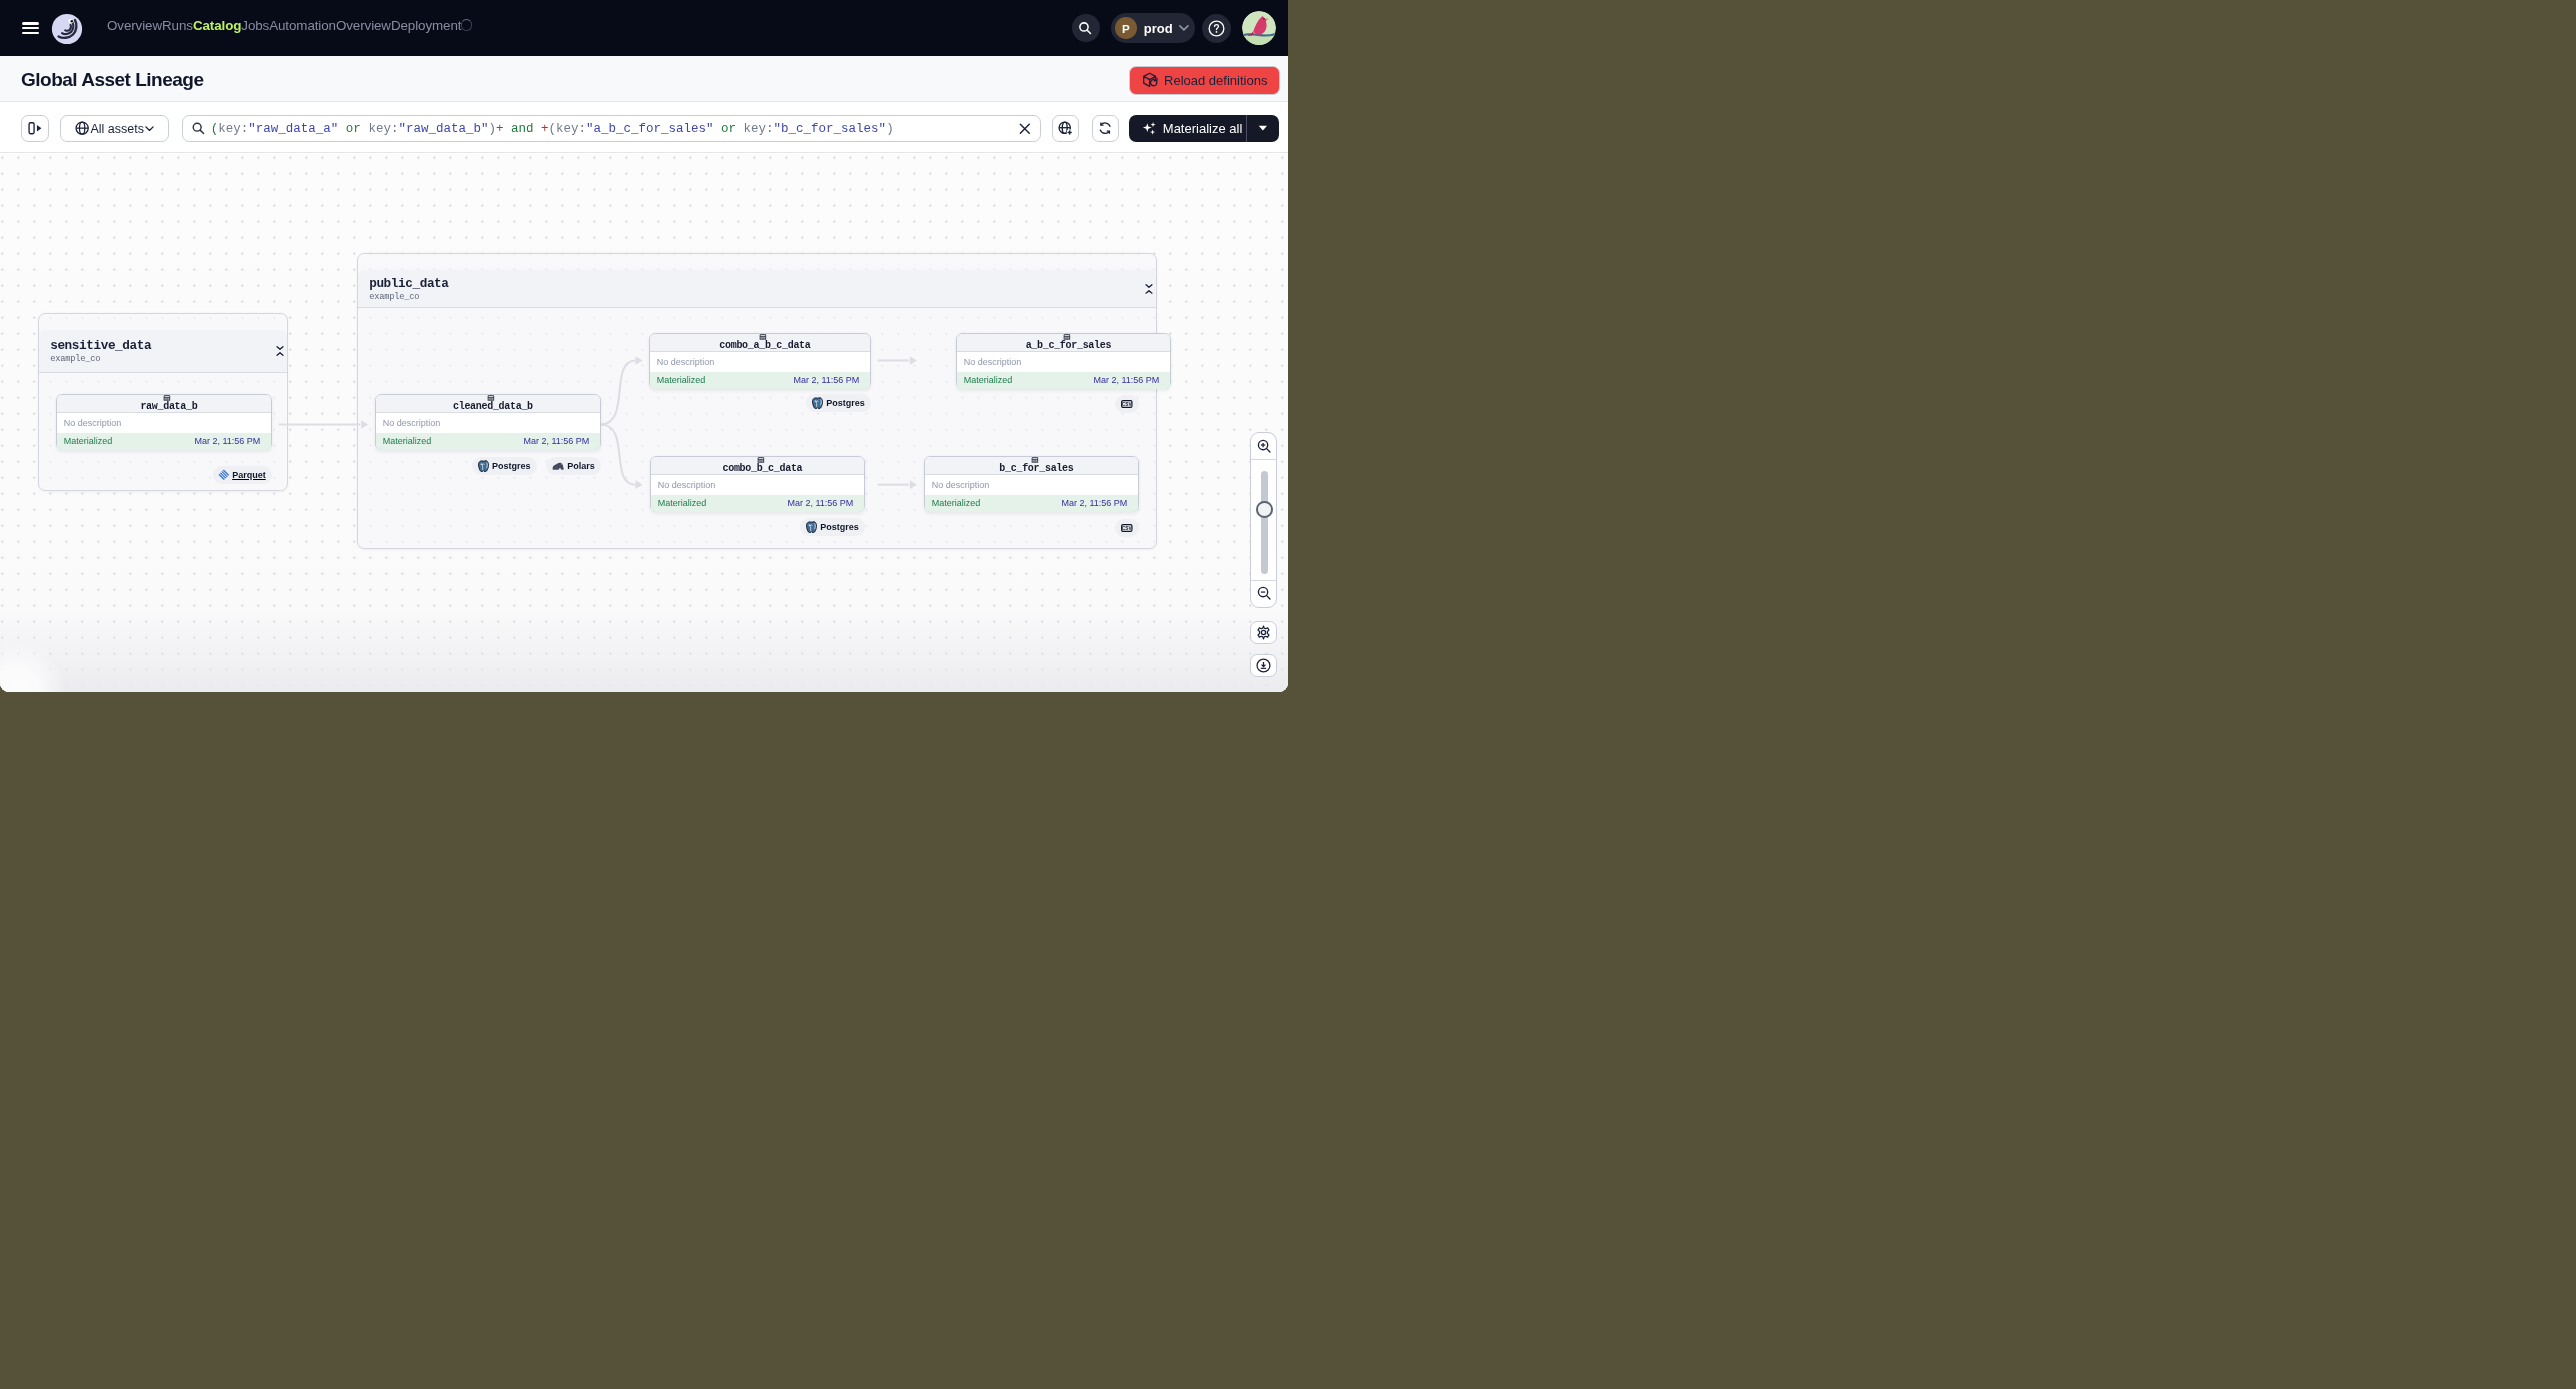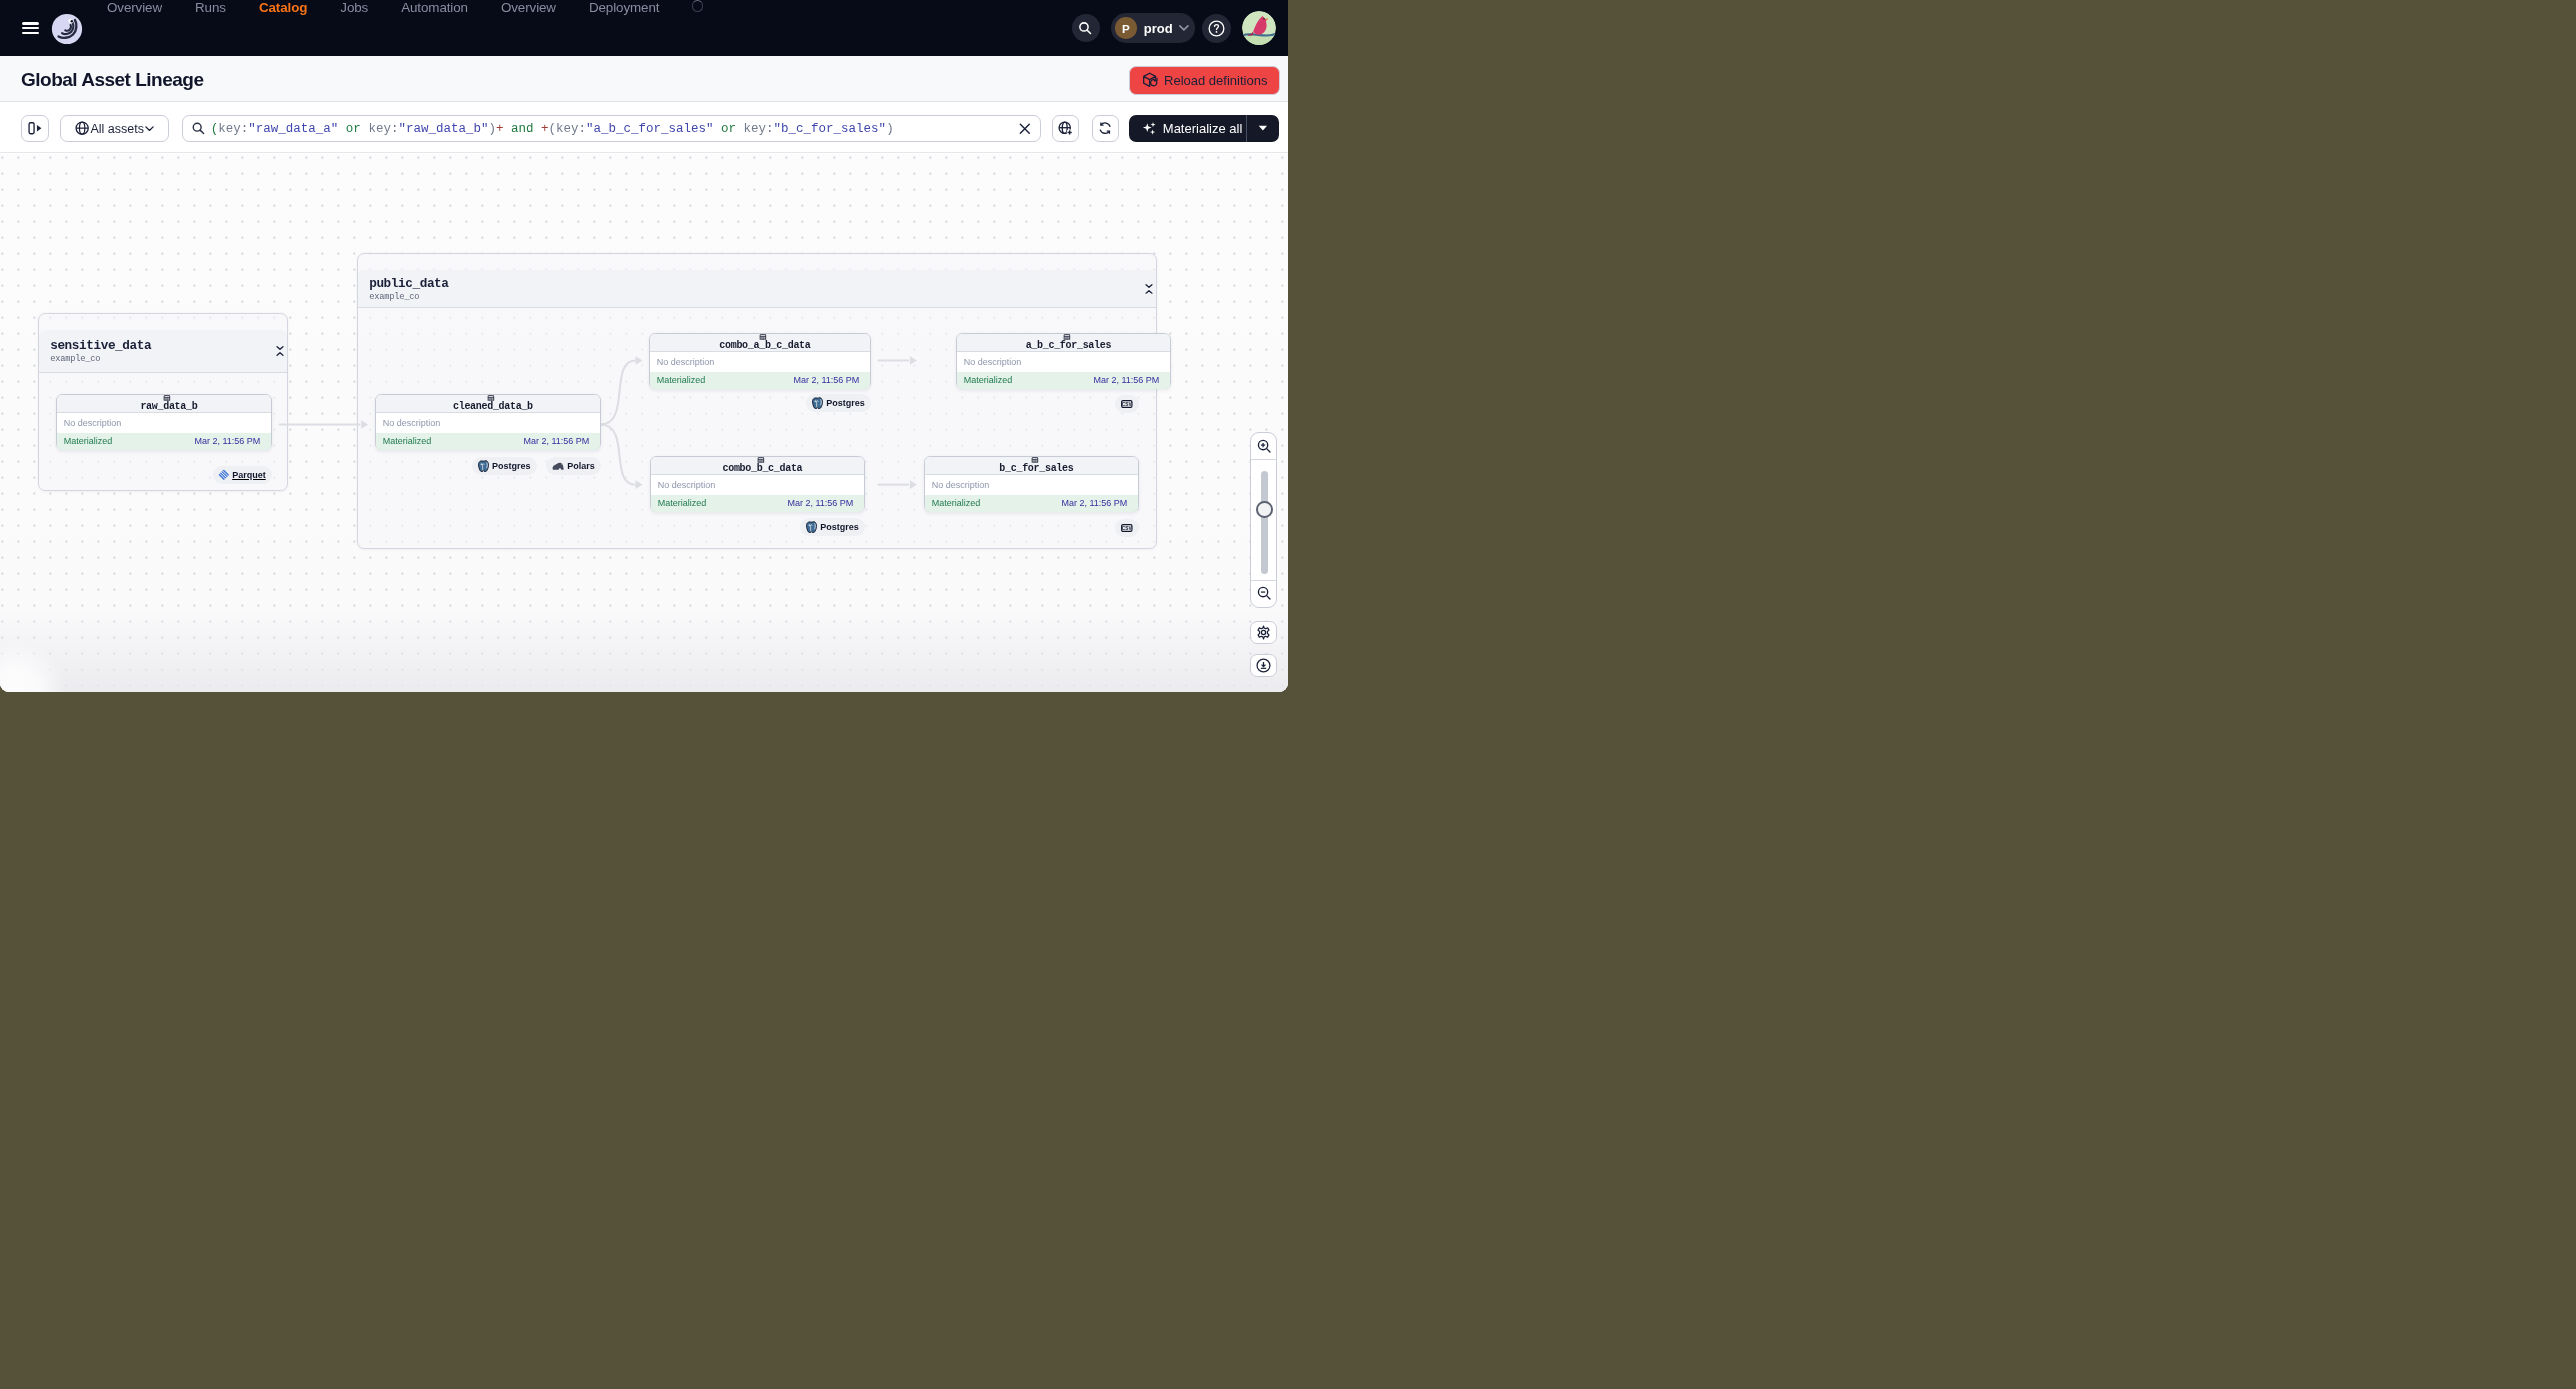--- a/index.html
+++ b/index.html
@@ -5,22 +5,22 @@
 * { margin:0; padding:0; box-sizing:border-box; }
 html,body { width:1288px; height:695px; overflow:hidden; }
 body { background:#56523a; font-family:"Liberation Sans", sans-serif; }
 .window { position:absolute; top:0; left:0; width:1288px; height:692px; background:#fff; border-radius:0 0 9px 9px; overflow:hidden; }
 
 
 .nav { position:absolute; top:0; left:0; width:100%; height:56px; background:#070a17; }
 .burger { position:absolute; left:21.5px; top:22.3px; width:17px; height:12.5px; }
 .burger i { display:block; height:2.3px; background:#fff; border-radius:1.8px; margin-bottom:2.6px; }
 .logo { position:absolute; left:51px; top:12.5px; }
-.navlinks { position:absolute; left:107px; top:0; height:50px; display:flex; gap:33px; font-size:13.4px; color:#878da0; letter-spacing:-0.1px; }
-.navlinks .active { color:#f97316; font-weight:700; }
+.navlinks { position:absolute; left:107px; top:0; height:50px; display:flex; align-items:center; gap:0; font-size:13.4px; color:#878da0; letter-spacing:-0.1px; }
+.navlinks .active { color:#bef264; font-weight:700; }
 .spin { width:11.6px; height:11.6px; border-radius:50%; border:1.8px solid #3a3f52; border-top-color:#6b7184; margin-left:-0.9px; }
 .navright { position:absolute; right:0; top:0; height:56px; display:flex; align-items:center; }
 .cbtn { width:28px; height:28px; border-radius:50%; background:#232634; display:flex; align-items:center; justify-content:center; }
 .prodpill { height:30px; background:#232634; border-radius:15px; display:flex; align-items:center; padding:0 6.3px 0 4.5px; margin-left:11px; }
 .pcirc { width:21.5px; height:21.5px; border-radius:50%; background:#7a5a33; color:#fff; font-size:11.6px; font-weight:700; display:flex; align-items:center; justify-content:center; }
 .prodtxt { color:#fff; font-size:13px; font-weight:600; margin:0 6.3px 0 7.2px; }
 .helpbtn { margin-left:7.3px; }
 .avatar { width:34px; height:34px; border-radius:50%; overflow:hidden; margin-left:11px; margin-right:11.6px; }
 
 

